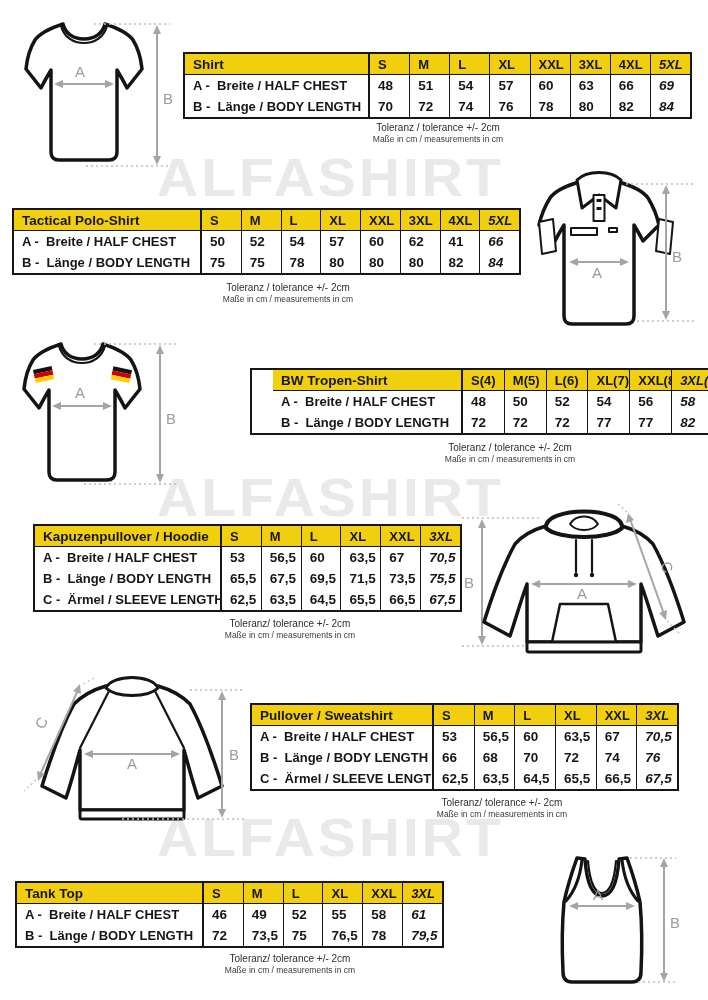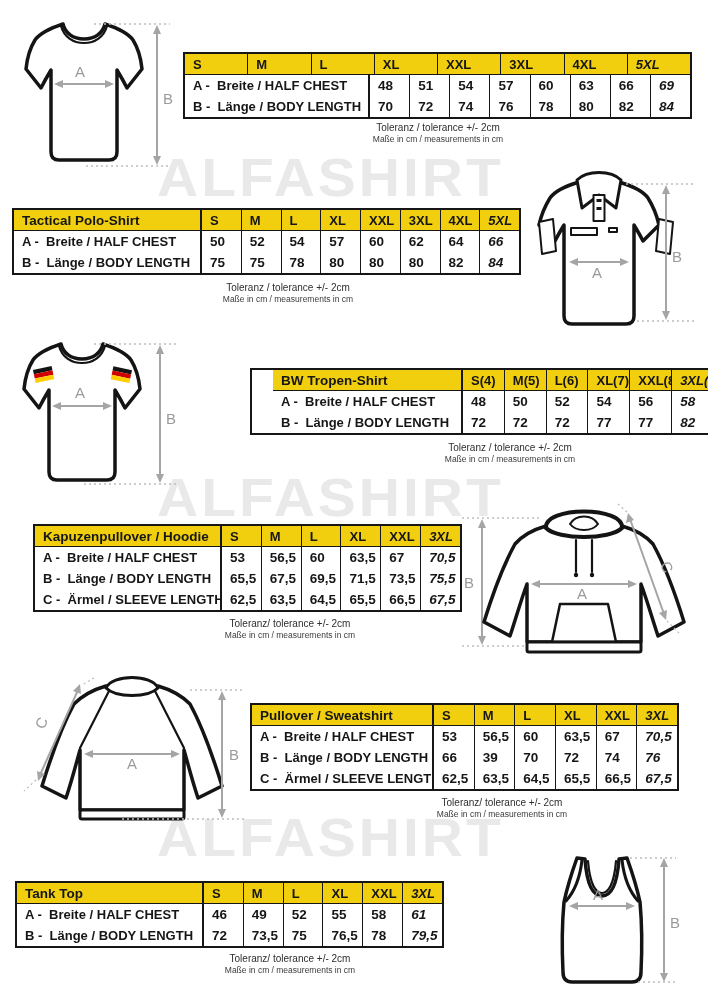--- a/index.html
+++ b/index.html
@@ -67,20 +67,21 @@
     <path class="dotl" d="M62,154 L146,154"></path>
     <line class="arw" x1="133" y1="19" x2="133" y2="147"></line>
     <polygon fill="#a5a5a5" points="133,13 129,22 137,22"></polygon>
     <polygon fill="#a5a5a5" points="133,153 129,144 137,144"></polygon>
     <text class="dimlabel" x="139" y="92">B</text>
   </g>
 </svg>
 
 <div class="size-table" style="left: 183px; top: 52px; width: 505px; --lw: 185px; --yellow: #F1CF0F;">
     <div class="tr thead">
+      <div class="cell label-cell title-cell">Shirt</div>
       <div class="cell size-cell">S</div>
       <div class="cell size-cell">M</div>
       <div class="cell size-cell">L</div>
       <div class="cell size-cell">XL</div>
       <div class="cell size-cell">XXL</div>
       <div class="cell size-cell">3XL</div>
       <div class="cell size-cell">4XL</div>
       <div class="cell size-cell">5XL</div>
     </div>
     <div class="tr">
@@ -124,21 +125,21 @@
       <div class="cell size-cell">5XL</div>
     </div>
     <div class="tr">
       <div class="cell label-cell">A -  Breite / HALF CHEST</div>
       <div class="cell val-cell">50</div>
       <div class="cell val-cell">52</div>
       <div class="cell val-cell">54</div>
       <div class="cell val-cell">57</div>
       <div class="cell val-cell">60</div>
       <div class="cell val-cell">62</div>
-      <div class="cell val-cell">64</div>
+      <div class="cell val-cell">41</div>
       <div class="cell val-cell">66</div>
     </div>
     <div class="tr">
       <div class="cell label-cell">B -  Länge / BODY LENGTH</div>
       <div class="cell val-cell">75</div>
       <div class="cell val-cell">75</div>
       <div class="cell val-cell">78</div>
       <div class="cell val-cell">80</div>
       <div class="cell val-cell">80</div>
       <div class="cell val-cell">80</div>
@@ -364,21 +365,21 @@
       <div class="cell val-cell">53</div>
       <div class="cell val-cell">56,5</div>
       <div class="cell val-cell">60</div>
       <div class="cell val-cell">63,5</div>
       <div class="cell val-cell">67</div>
       <div class="cell val-cell">70,5</div>
     </div>
     <div class="tr">
       <div class="cell label-cell">B -  Länge / BODY LENGTH</div>
       <div class="cell val-cell">66</div>
-      <div class="cell val-cell">39</div>
+      <div class="cell val-cell">68</div>
       <div class="cell val-cell">70</div>
       <div class="cell val-cell">72</div>
       <div class="cell val-cell">74</div>
       <div class="cell val-cell">76</div>
     </div>
     <div class="tr">
       <div class="cell label-cell">C -  Ärmel / SLEEVE LENGTH</div>
       <div class="cell val-cell">62,5</div>
       <div class="cell val-cell">63,5</div>
       <div class="cell val-cell">64,5</div>

